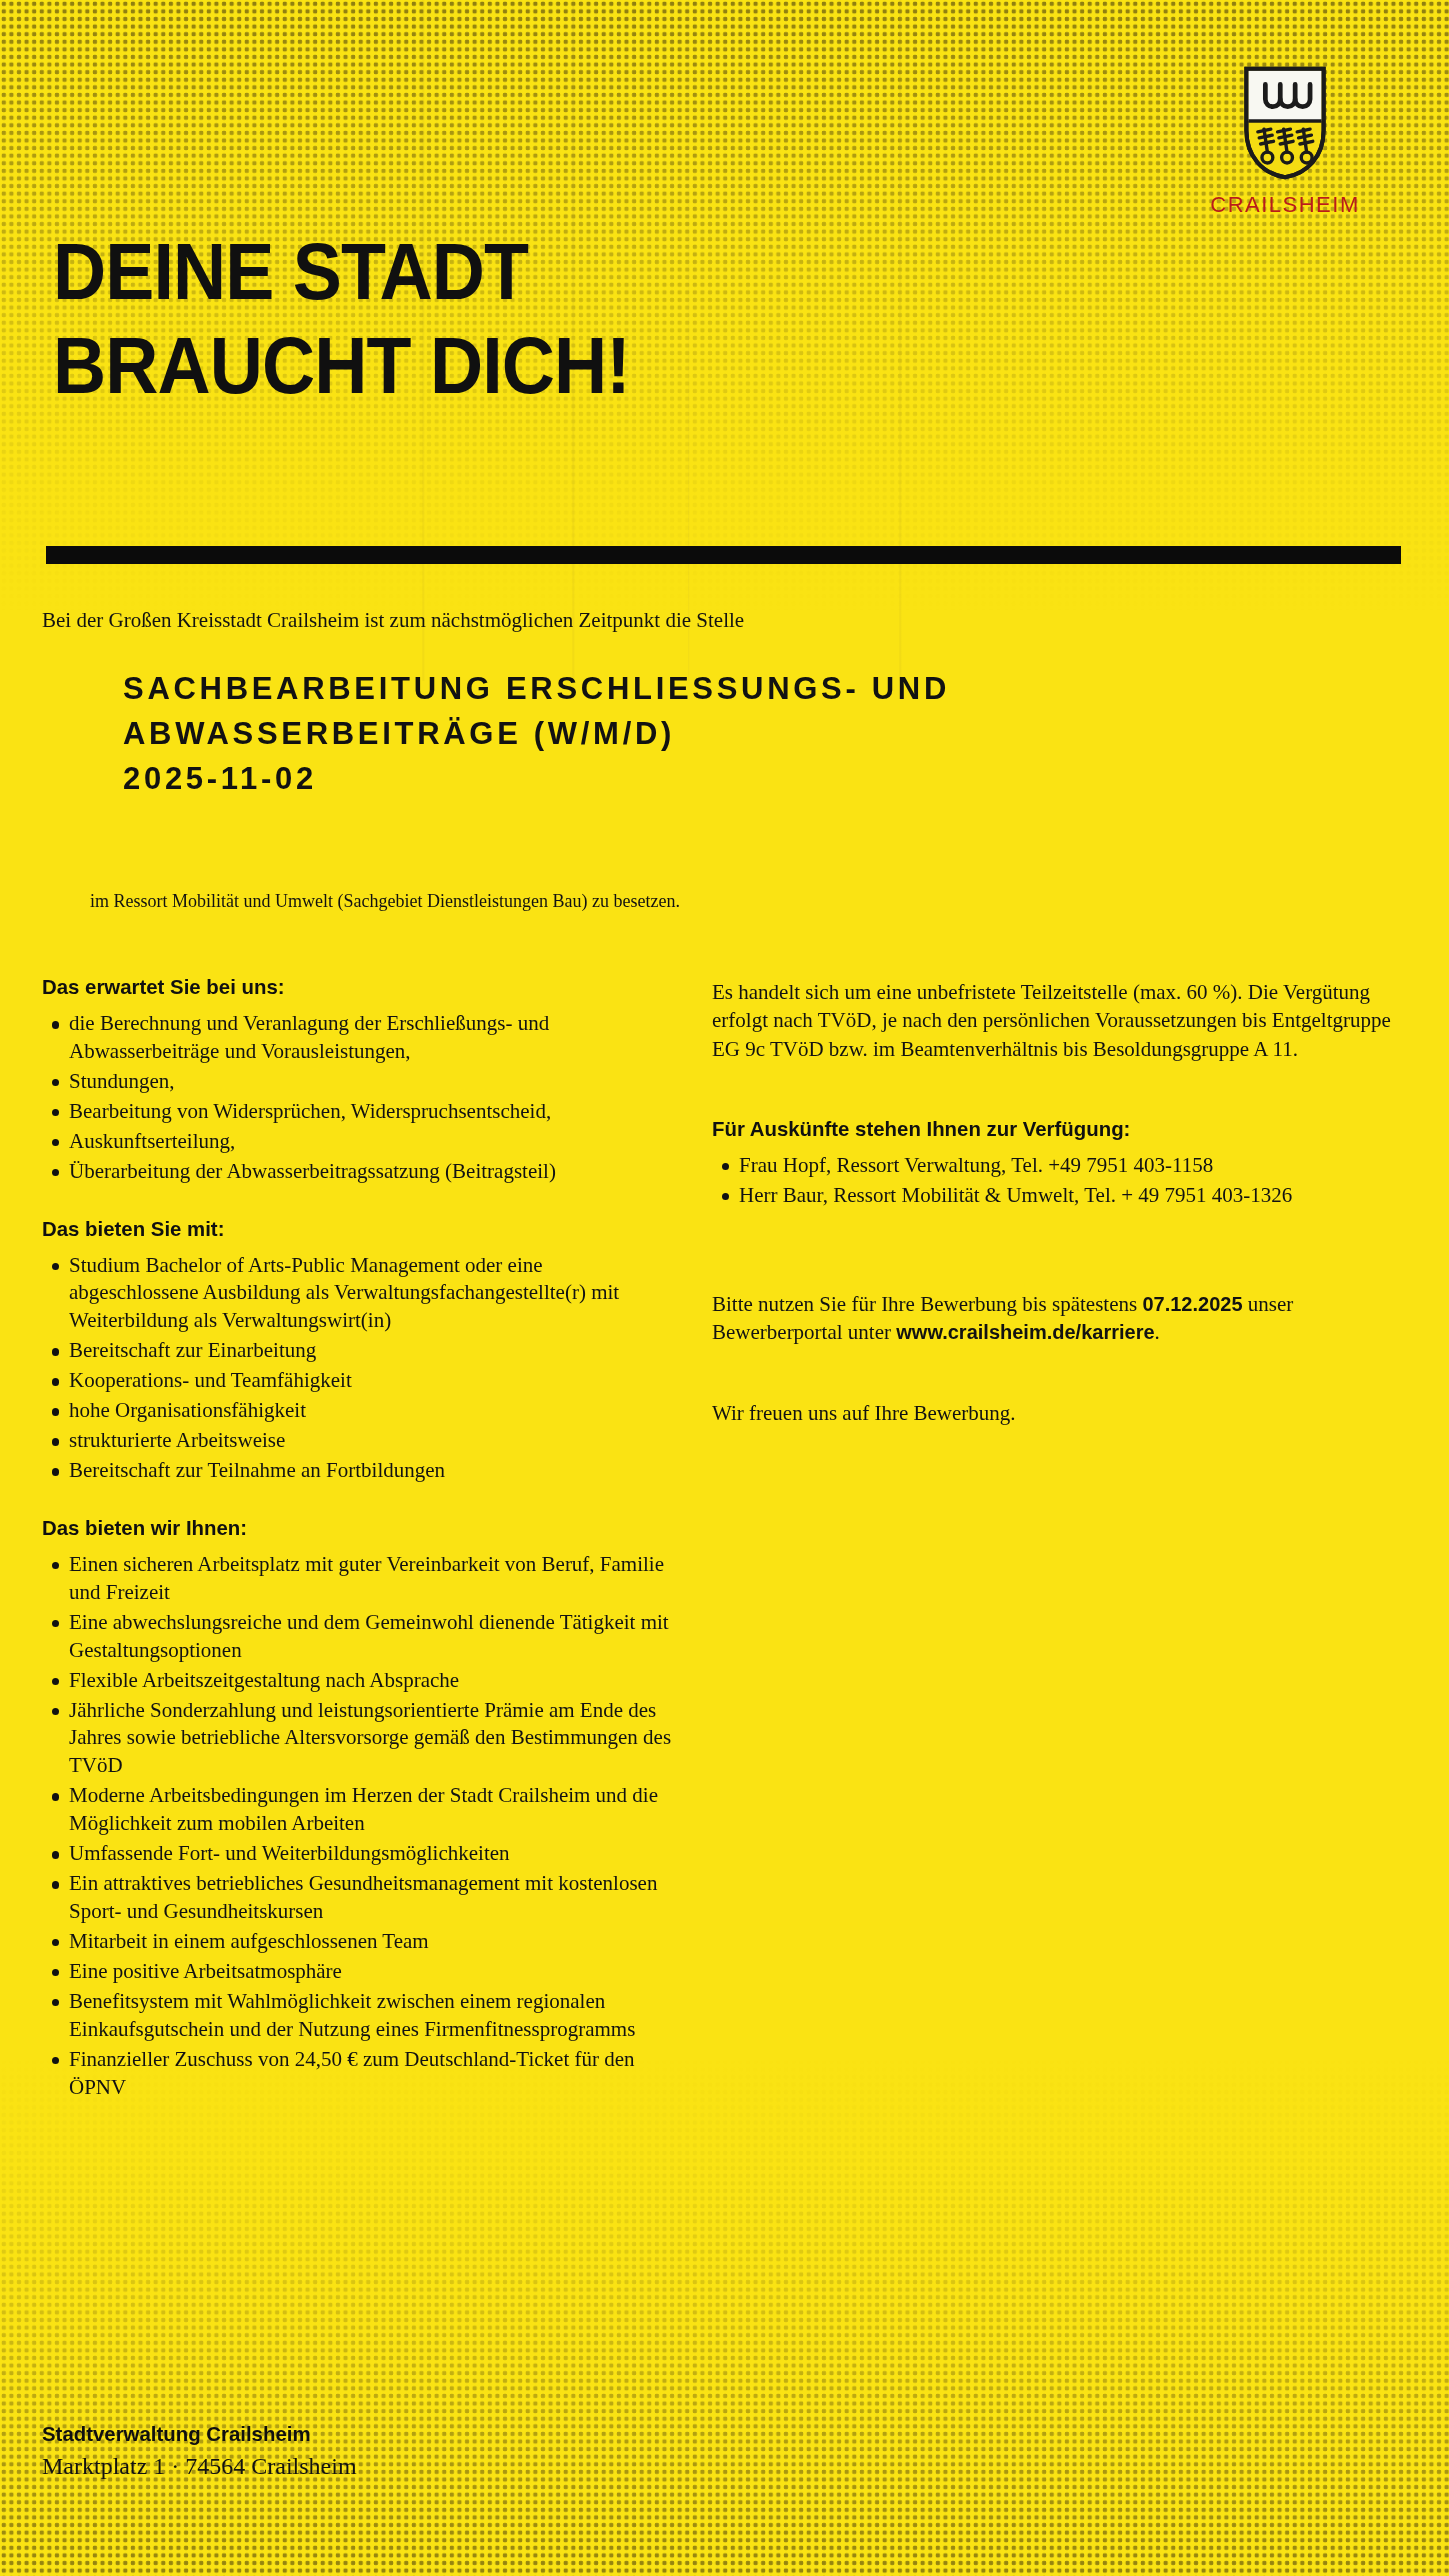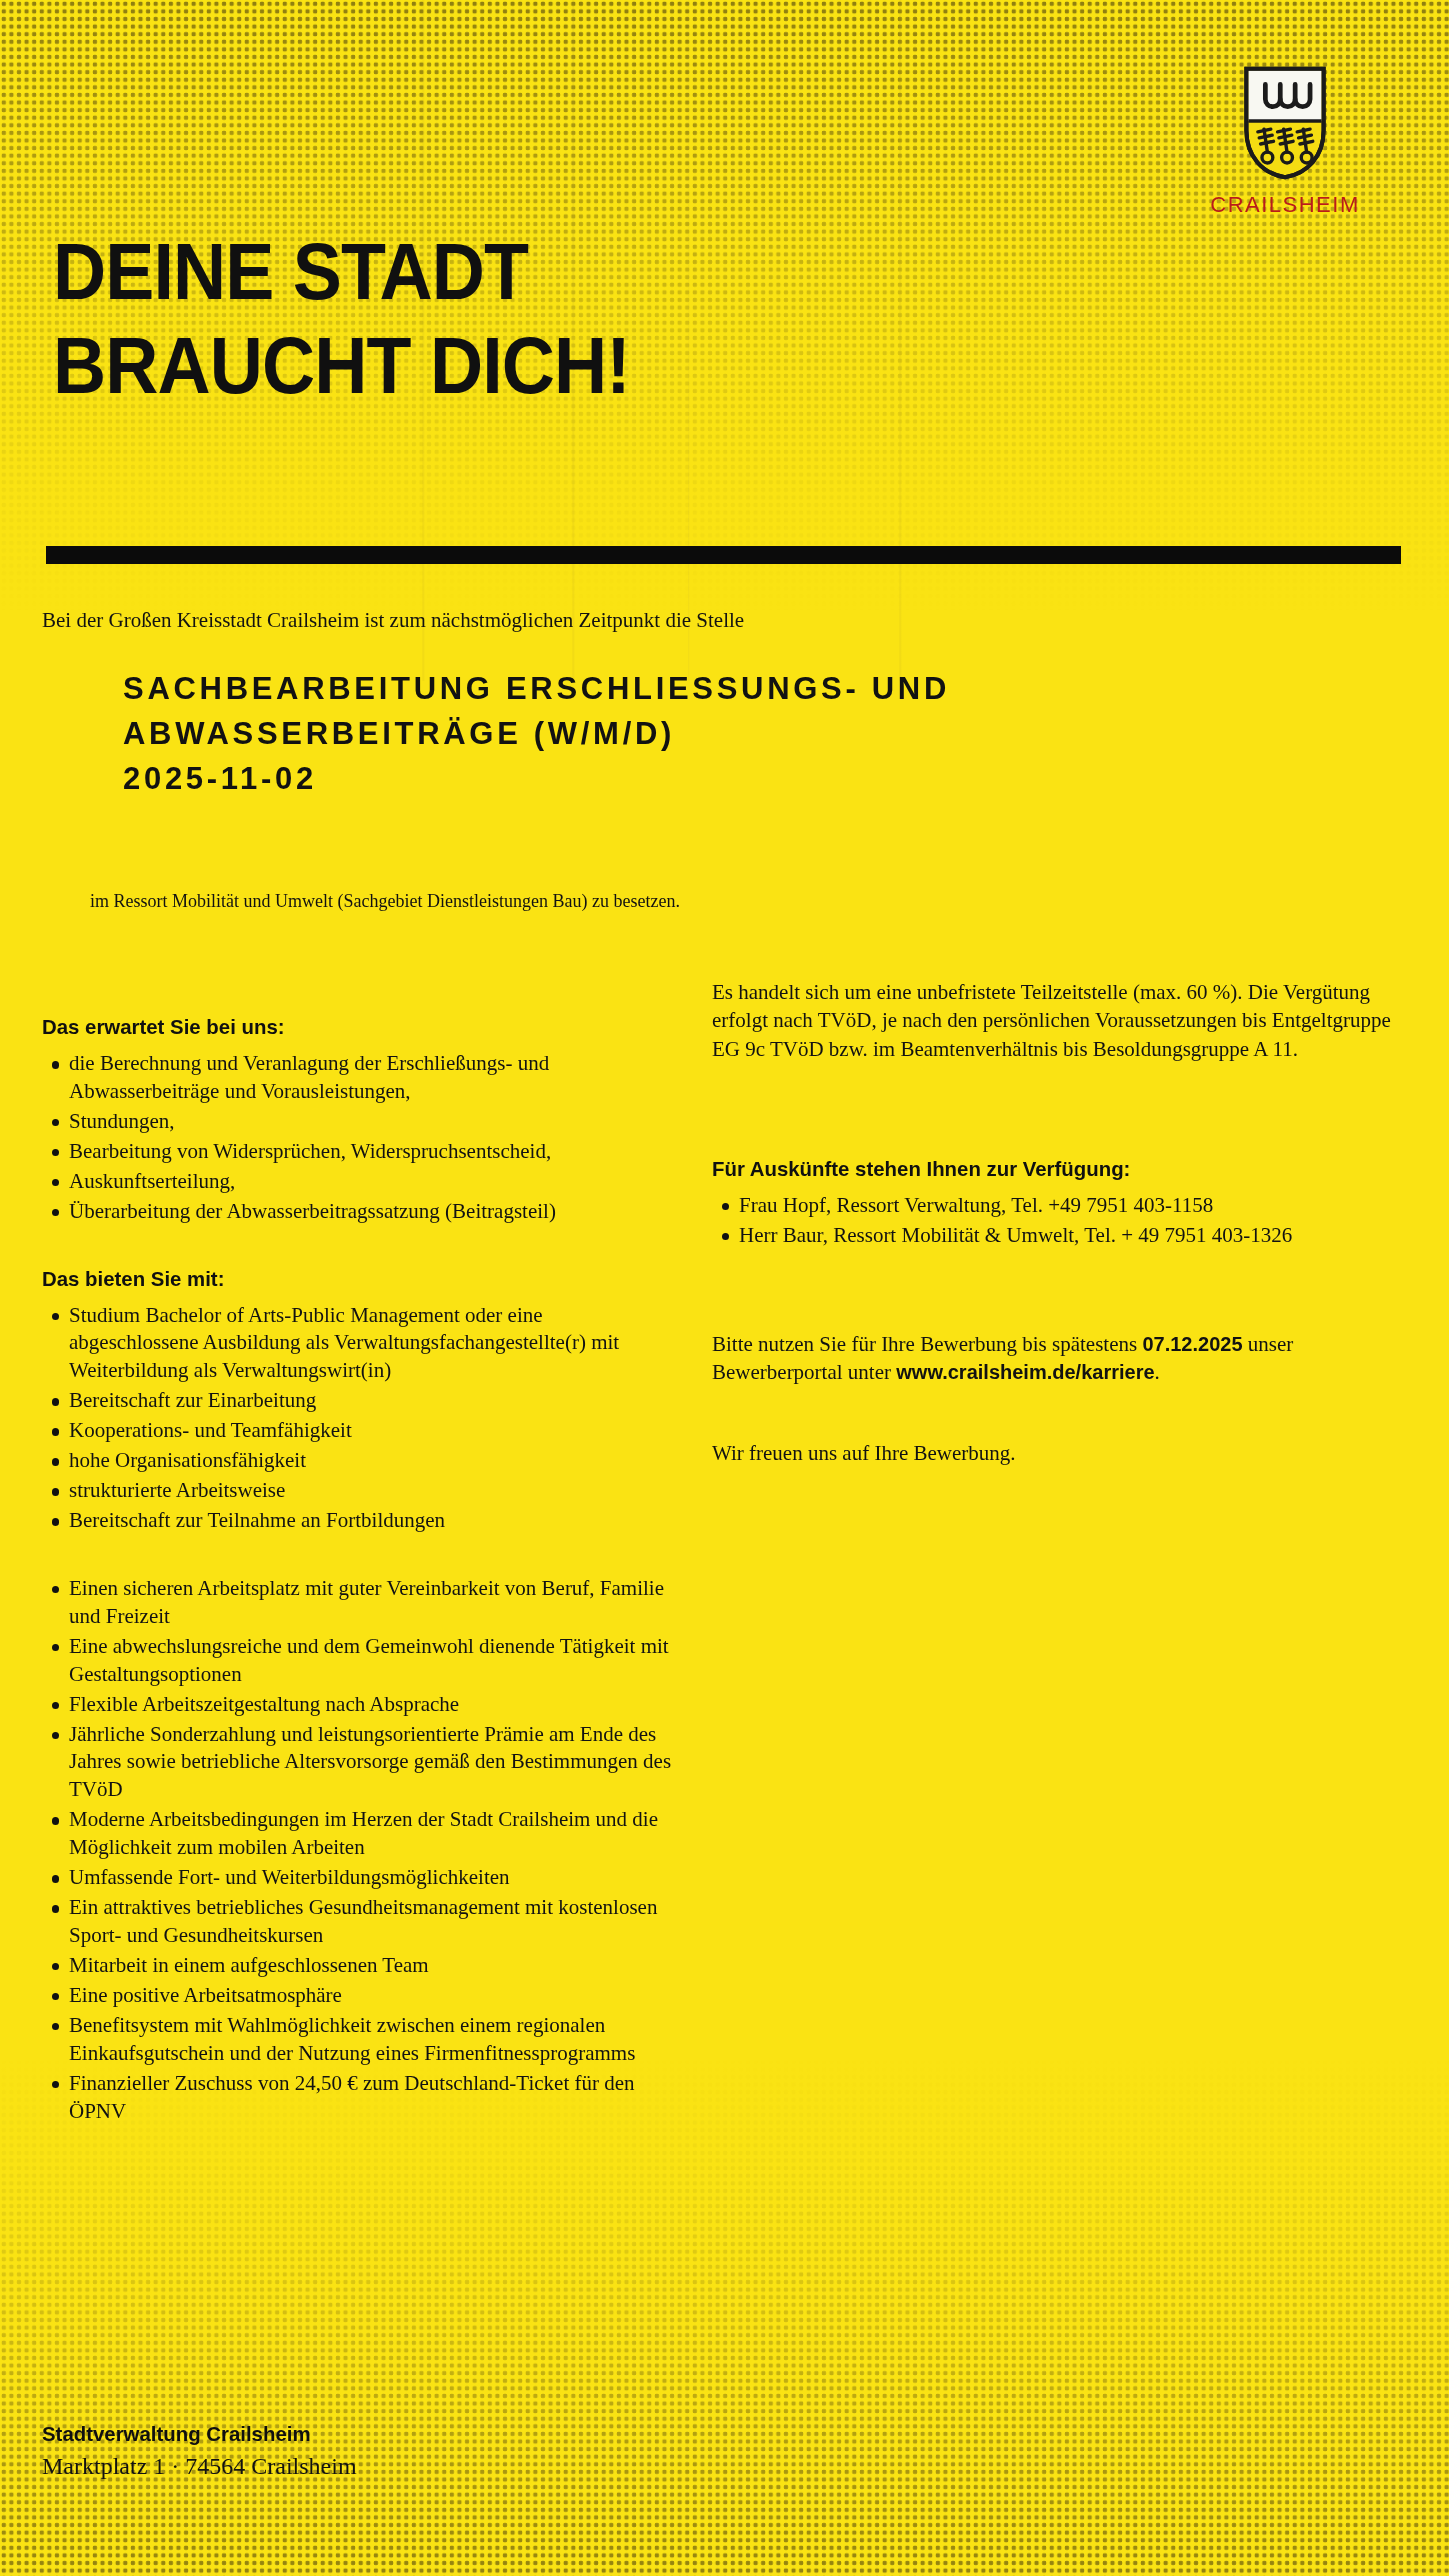--- a/index.html
+++ b/index.html
@@ -143,21 +143,21 @@
     left: 42px;
     width: 633px;
   }
   #col-right {
     position: absolute;
     top: 978px;
     left: 712px;
     width: 688px;
   }
 
-  .sec { margin-bottom: 30px; margin-top: 40px; }
+  .sec { margin-bottom: 30px; }
   .sec-head {
     font-family: "Liberation Sans", "DejaVu Sans", sans-serif;
     font-weight: 700;
     font-size: 20.4px;
     line-height: 1.3;
     margin-bottom: 9.5px;
     color: #101010;
   }
   ul.bullets {
     list-style: none;
@@ -307,20 +307,21 @@
           <li>Studium Bachelor of Arts-Public Management oder eine abgeschlossene Ausbildung als Verwaltungsfachangestellte(r) mit Weiterbildung als Verwaltungswirt(in)</li>
           <li>Bereitschaft zur Einarbeitung</li>
           <li>Kooperations- und Teamfähigkeit</li>
           <li>hohe Organisationsfähigkeit</li>
           <li>strukturierte Arbeitsweise</li>
           <li>Bereitschaft zur Teilnahme an Fortbildungen</li>
         </ul>
       </div>
 
       <div class="sec">
+        <div class="sec-head">Das bieten wir Ihnen:</div>
         <ul class="bullets">
           <li>Einen sicheren Arbeitsplatz mit guter Vereinbarkeit von Beruf, Familie und Freizeit</li>
           <li>Eine abwechslungsreiche und dem Gemeinwohl dienende Tätigkeit mit Gestaltungsoptionen</li>
           <li>Flexible Arbeitszeitgestaltung nach Absprache</li>
           <li>Jährliche Sonderzahlung und leistungsorientierte Prämie am Ende des Jahres sowie betriebliche Altersvorsorge gemäß den Bestimmungen des TVöD</li>
           <li>Moderne Arbeitsbedingungen im Herzen der Stadt Crailsheim und die Möglichkeit zum mobilen Arbeiten</li>
           <li>Umfassende Fort- und Weiterbildungsmöglichkeiten</li>
           <li>Ein attraktives betriebliches Gesundheitsmanagement mit kostenlosen Sport- und Gesundheitskursen</li>
           <li>Mitarbeit in einem aufgeschlossenen Team</li>
           <li>Eine positive Arbeitsatmosphäre</li>

